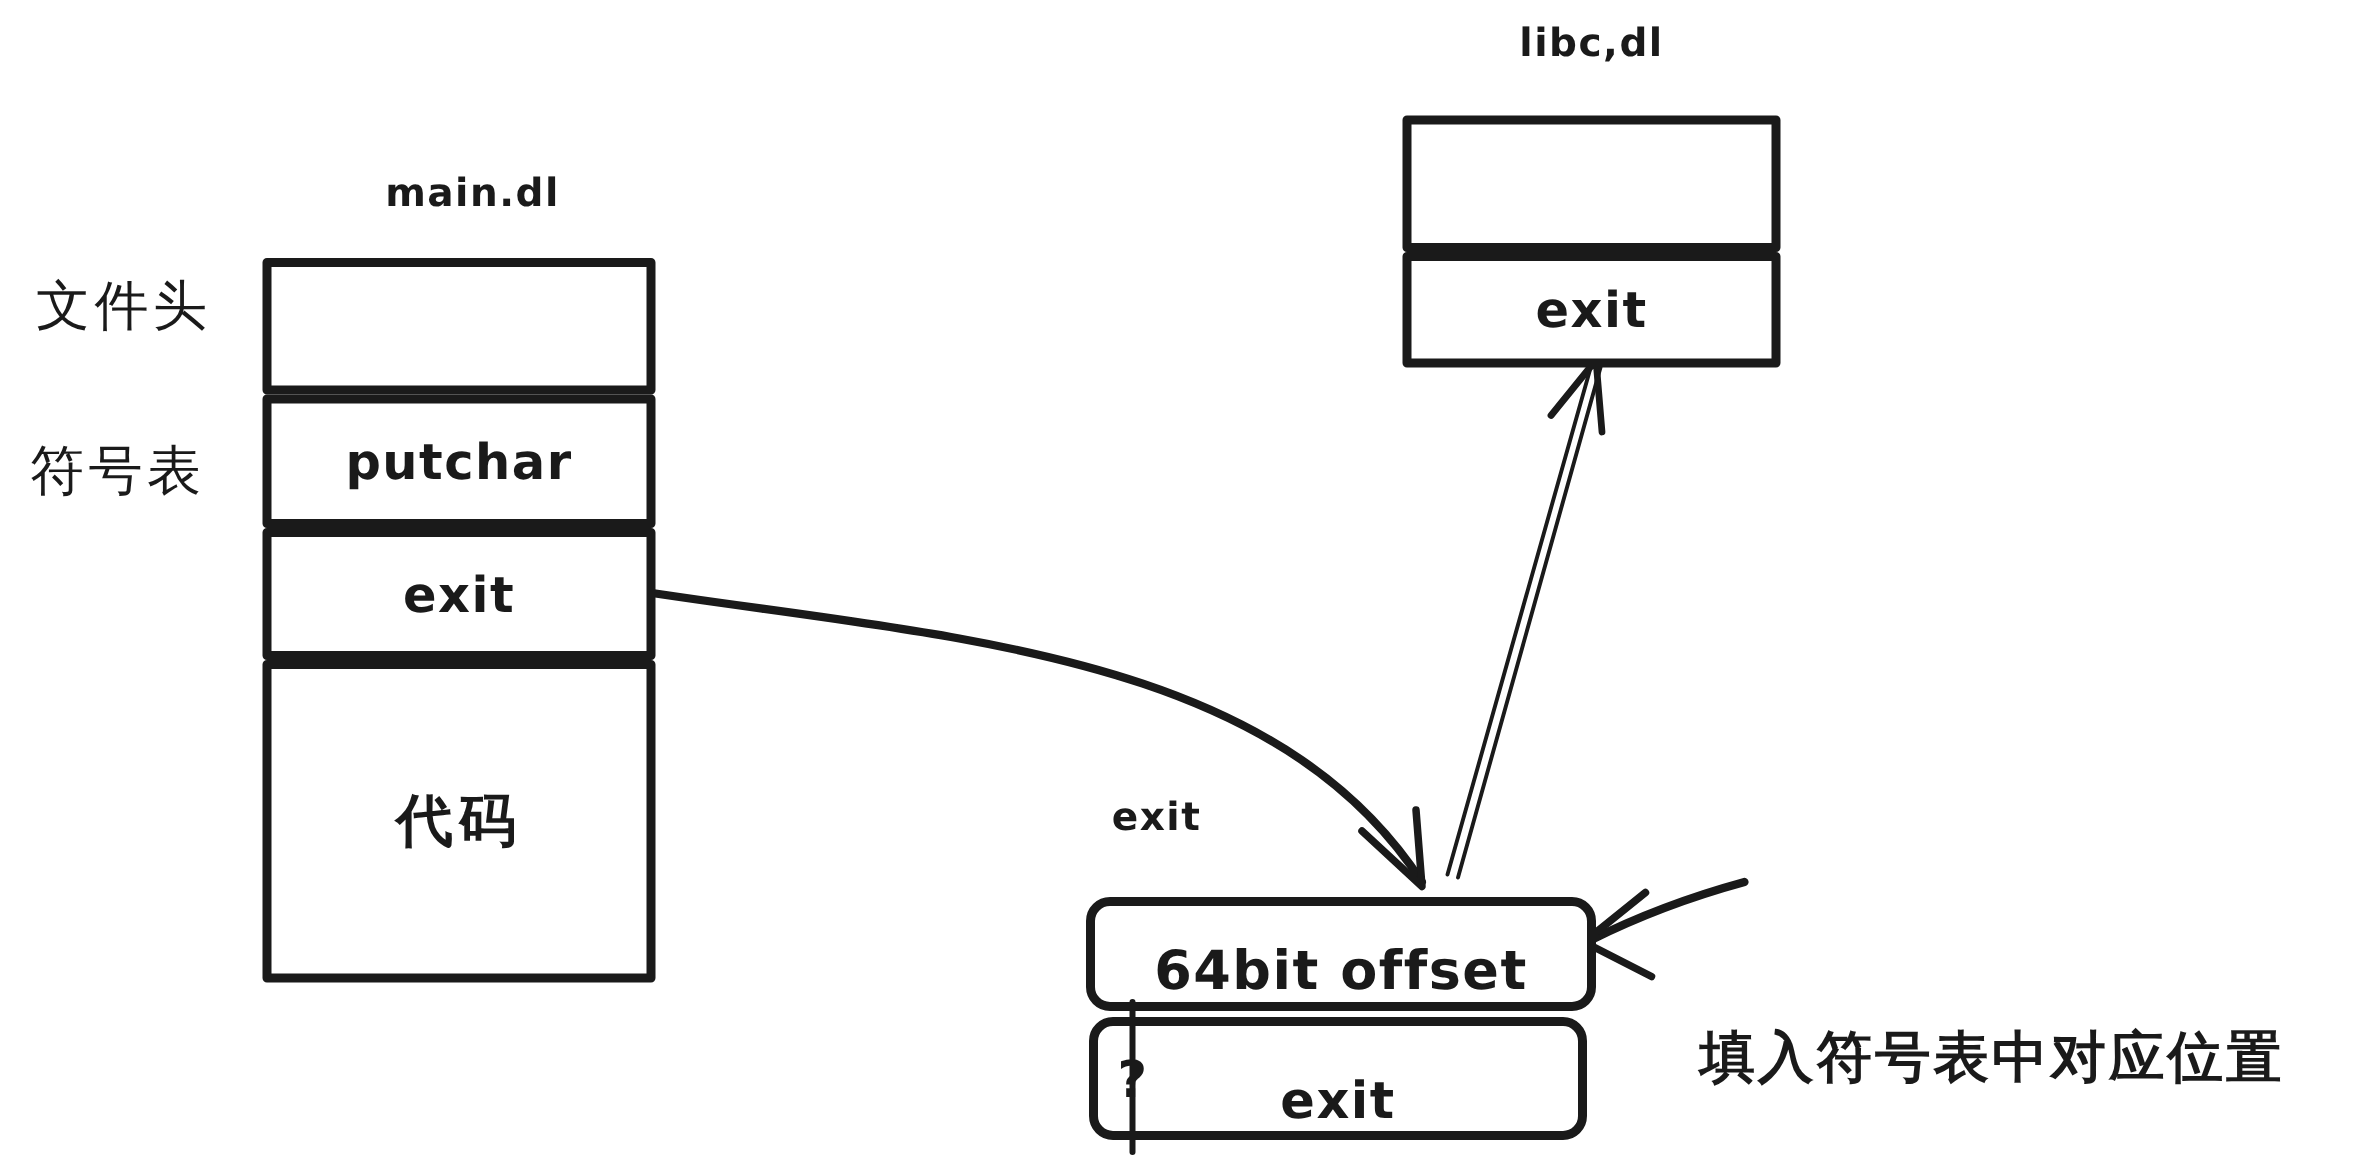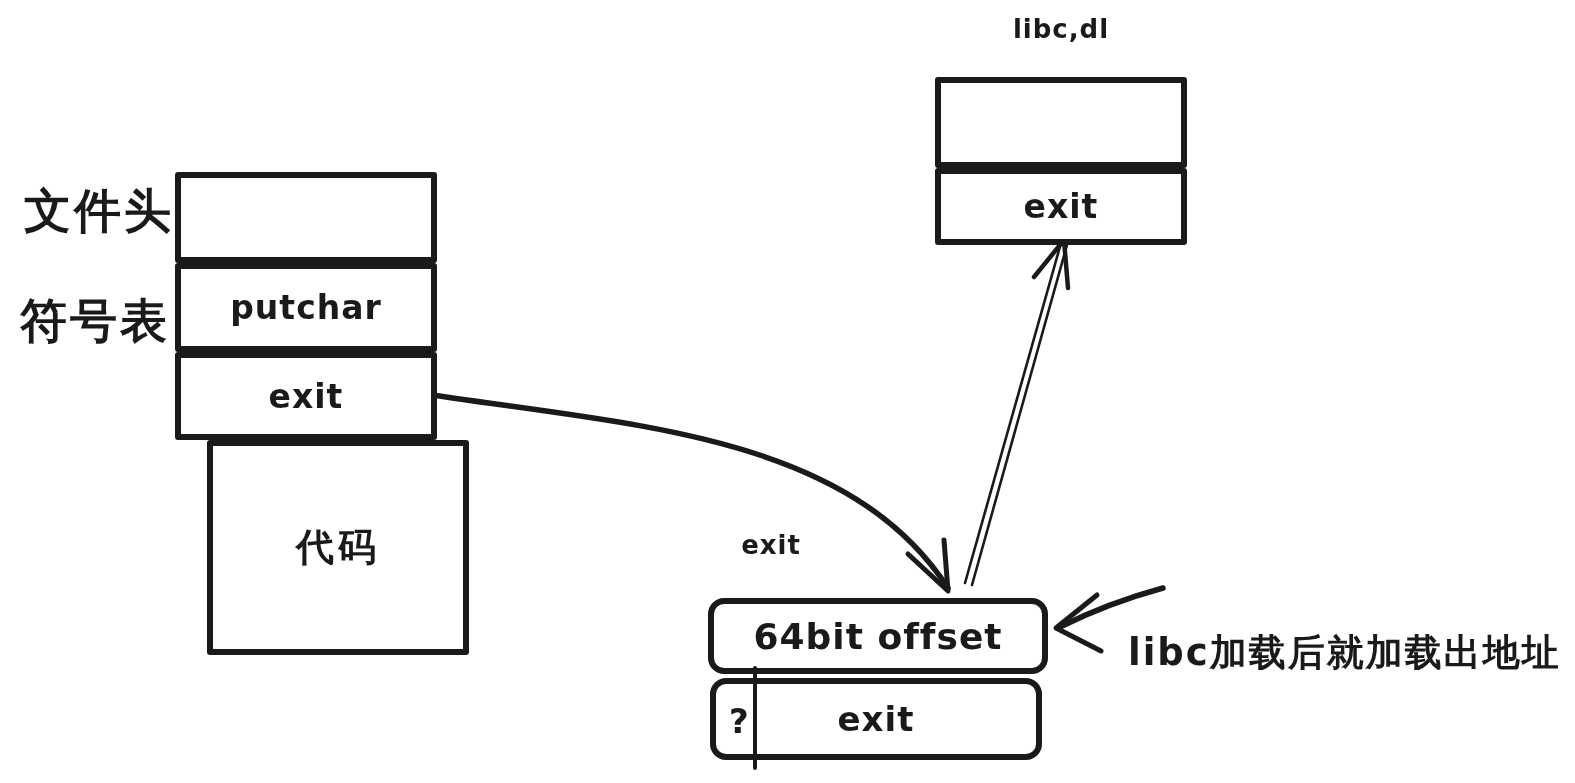--- a/index.html
+++ b/index.html
@@ -12,39 +12,39 @@
     overflow:hidden;
   }
   .arrows{position:absolute;left:0;top:0;width:1575px;height:783px;pointer-events:none;}
   .arrows path,.arrows polyline,.arrows line{
     stroke:#1a1a1a;fill:none;stroke-linecap:round;stroke-linejoin:round;
   }
   .title{position:absolute;text-align:center;font-size:26px;font-weight:600;letter-spacing:1px;}
   .main-title{left:190px;top:114px;width:250px;}
   .libc-title{left:935px;top:14px;width:252px;}
   .entry-title{left:721px;top:530px;width:100px;}
-  .row-label{position:absolute;font-size:47px;font-weight:700;letter-spacing:3px;}
+  .row-label{position:absolute;font-size:36px;font-weight:400;letter-spacing:3px;}
   .label-file-header{left:24px;top:180px;}
   .label-symbol-table{left:20px;top:290px;}
   .stack{position:absolute;}
   .main-stack{left:175px;top:172px;width:262px;}
   .libc-stack{left:935px;top:77px;width:252px;}
   .cell{
     box-sizing:border-box;width:100%;
     border:6px solid #1a1a1a;border-radius:3px;
     background:#fff;
     display:flex;align-items:center;justify-content:center;
     font-size:33px;font-weight:600;letter-spacing:1px;
   }
-  .cell.cjk{font-size:38px;letter-spacing:4px;margin-left:32px;}
+  .cell.cjk{font-size:38px;letter-spacing:4px;}
   .round-box{
     position:absolute;box-sizing:border-box;
     border:6px solid #1a1a1a;border-radius:16px;background:#fff;
-    display:flex;align-items:center;justify-content:center;
-    font-size:36px;font-weight:600;letter-spacing:1px;
+    display:flex;align-items:flex-end;justify-content:center;
+    font-size:36px;font-weight:600;letter-spacing:1px;margin-left:16px;
   }
   .offset-box{left:708px;top:598px;width:340px;height:76px;}
   .name-box{left:710px;top:678px;width:332px;height:82px;font-size:34px;}
   .qmark{
     position:absolute;left:13px;top:50%;transform:translateY(-46%);
     font-size:34px;font-weight:600;
   }
   .vdivider{position:absolute;left:753px;top:666px;width:4px;height:104px;background:#1a1a1a;border-radius:2px;}
   .annot{position:absolute;font-size:37px;font-weight:600;letter-spacing:2px;white-space:nowrap;}
   .annot1{left:1158px;top:565px;}
@@ -62,20 +62,21 @@
     <polyline points="908,554 948,591 944,540" stroke-width="5"></polyline>
 
     <line x1="965" y1="583" x2="1061" y2="243" stroke-width="2.6"></line>
     <line x1="972" y1="585" x2="1067" y2="245" stroke-width="2.6"></line>
     <polyline points="1034,277 1064,240 1068,288" stroke-width="4.5"></polyline>
 
     <path d="M 1163 588 Q 1108 603 1060 627" stroke-width="5.5"></path>
     <polyline points="1097,595 1056,628 1101,651" stroke-width="5"></polyline>
   </svg>
 
+  <div class="title main-title">main.dl</div>
   <div class="row-label label-file-header">文件头</div>
   <div class="row-label label-symbol-table">符号表</div>
 
   <div class="stack main-stack">
     <div class="cell" style="height:91px">
       <span></span>
     </div>
     <div class="cell" style="height:89px">
       <span>putchar</span>
     </div>
@@ -100,15 +101,15 @@
   <div class="title entry-title">exit</div>
   <div class="round-box offset-box">
     <span>64bit offset</span>
   </div>
   <div class="round-box name-box">
     <span class="qmark">?</span>
     <span>exit</span>
   </div>
   <div class="vdivider"></div>
 
-  <div class="annot annot2">libc加载后就加载出地址</div>
+  <div class="annot annot3">填入符号表中对应位置</div>
 
 </div>
 
 </body></html>

